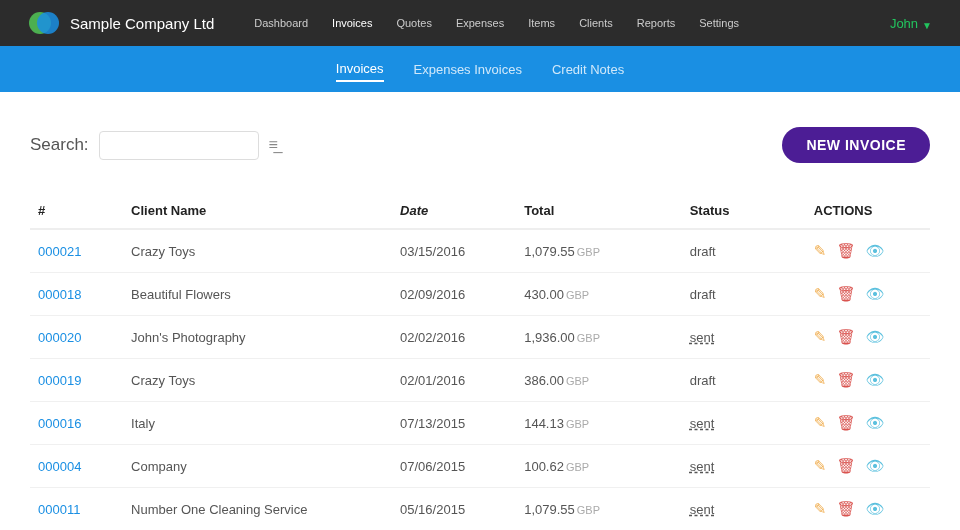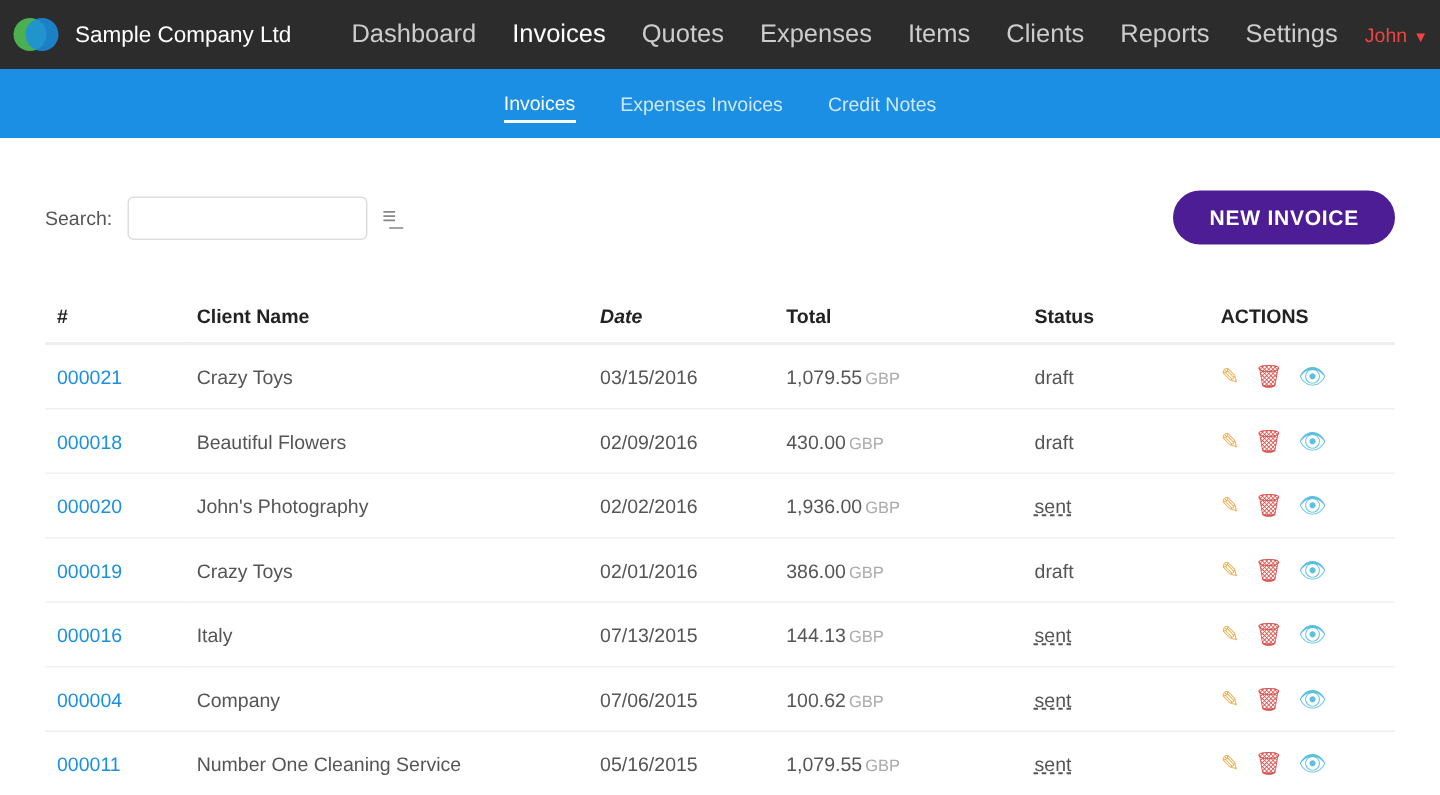--- a/index.html
+++ b/index.html
@@ -3,21 +3,21 @@
   <meta charset="utf-8">
   <style>
     * { box-sizing: border-box; margin: 0; padding: 0; }
     body { font-family: 'Segoe UI', Arial, sans-serif; font-size: 13px; background: #f5f5f5; color: #333; }
 
     
     .top-nav {
       background: #2c2c2c;
       display: flex;
       align-items: center;
-      padding: 0 8px;
+      padding: 0 28px;
       height: 46px;
     }
     .logo-area {
       display: flex;
       align-items: center;
       margin-right: 30px;
     }
     .logo-icon {
       width: 32px;
       height: 32px;
@@ -32,27 +32,27 @@
     }
     .nav-links {
       display: flex;
       gap: 4px;
       flex: 1;
     }
     .nav-link {
       color: #ccc;
       text-decoration: none;
       padding: 4px 10px;
-      font-size: 17px;
+      font-size: 11px;
       border-radius: 3px;
       cursor: pointer;
     }
     .nav-link.active { color: #fff; }
     .user-area {
-      color: #ef4444;
+      color: #22c55e;
       display: flex;
       align-items: flex-end;
       gap: 4px;
       cursor: pointer;
       font-size: 13px;
     }
     .chevron-down { font-size: 10px; }
 
     
     .sub-nav {
@@ -89,21 +89,21 @@
       justify-content: space-between;
       margin-bottom: 20px;
       padding: 15px 0 10px 0;
     }
     .search-left {
       display: flex;
       align-items: center;
       gap: 10px;
     }
     .search-label {
-      font-size: 13px;
+      font-size: 17px;
       color: #555;
     }
     .search-input {
       border: 1px solid #ddd;
       border-radius: 4px;
       padding: 6px 10px;
       width: 160px;
       font-size: 13px;
       outline: none;
       background: #fff;

